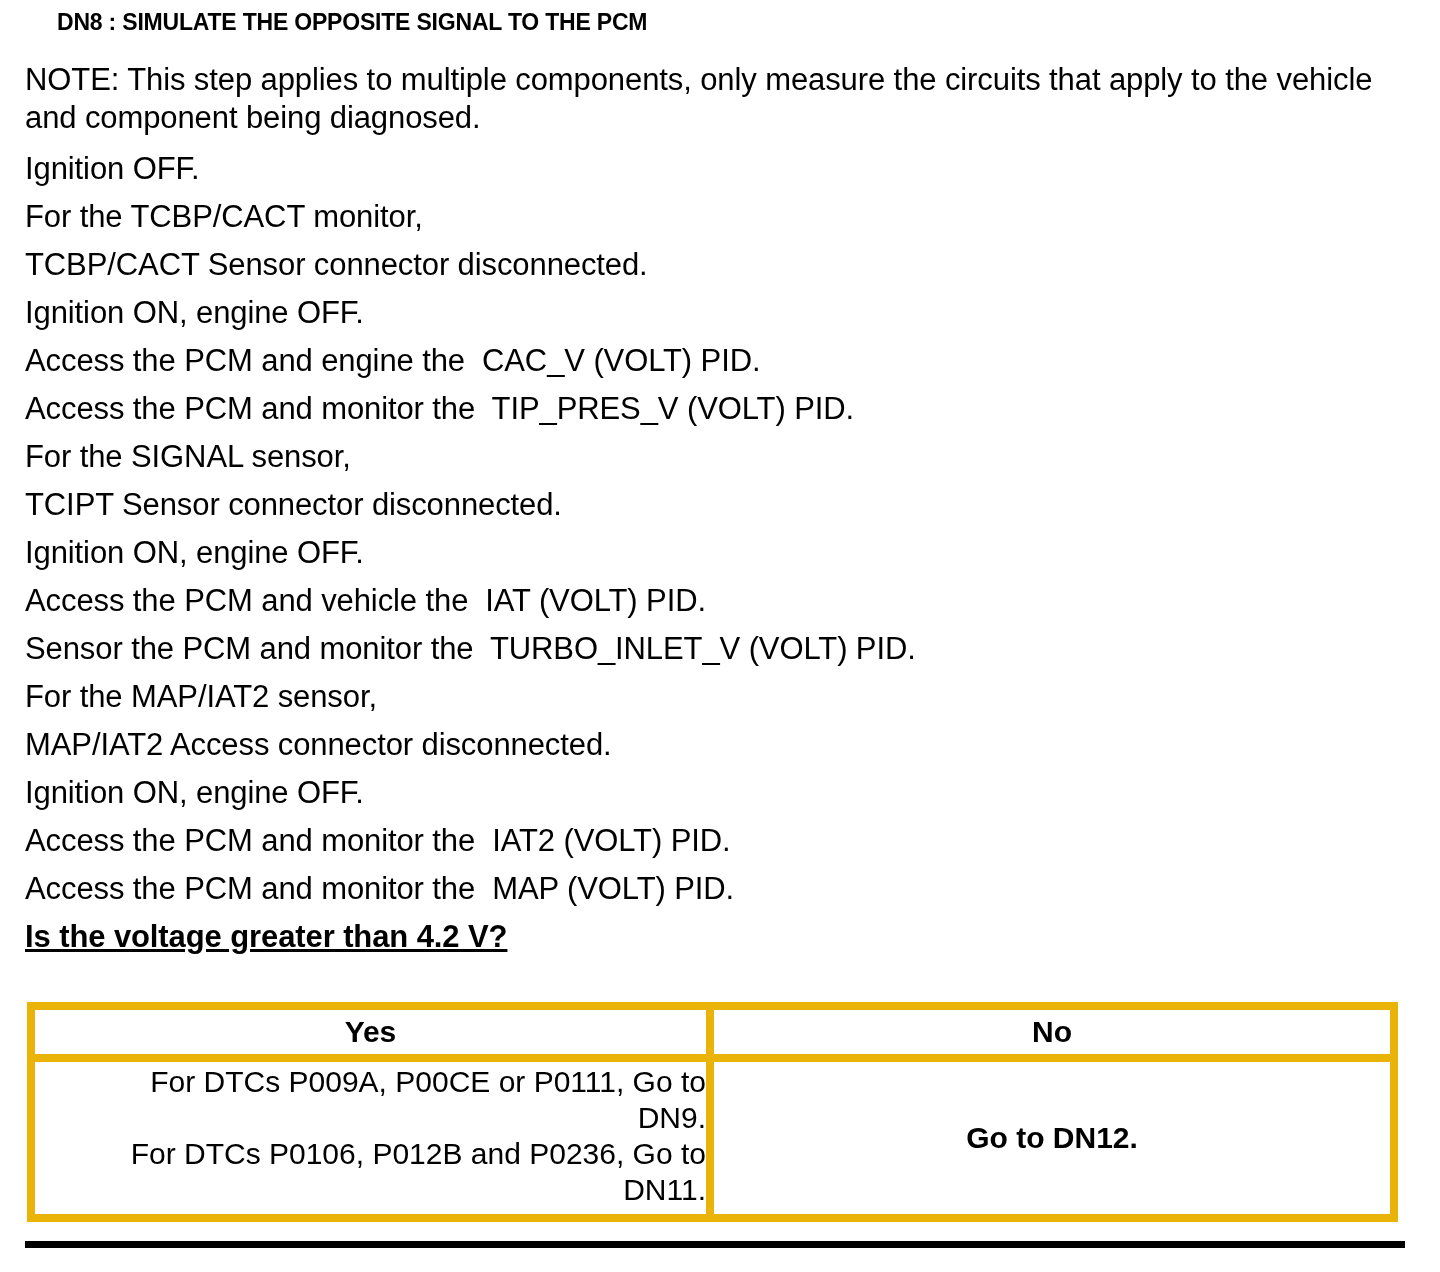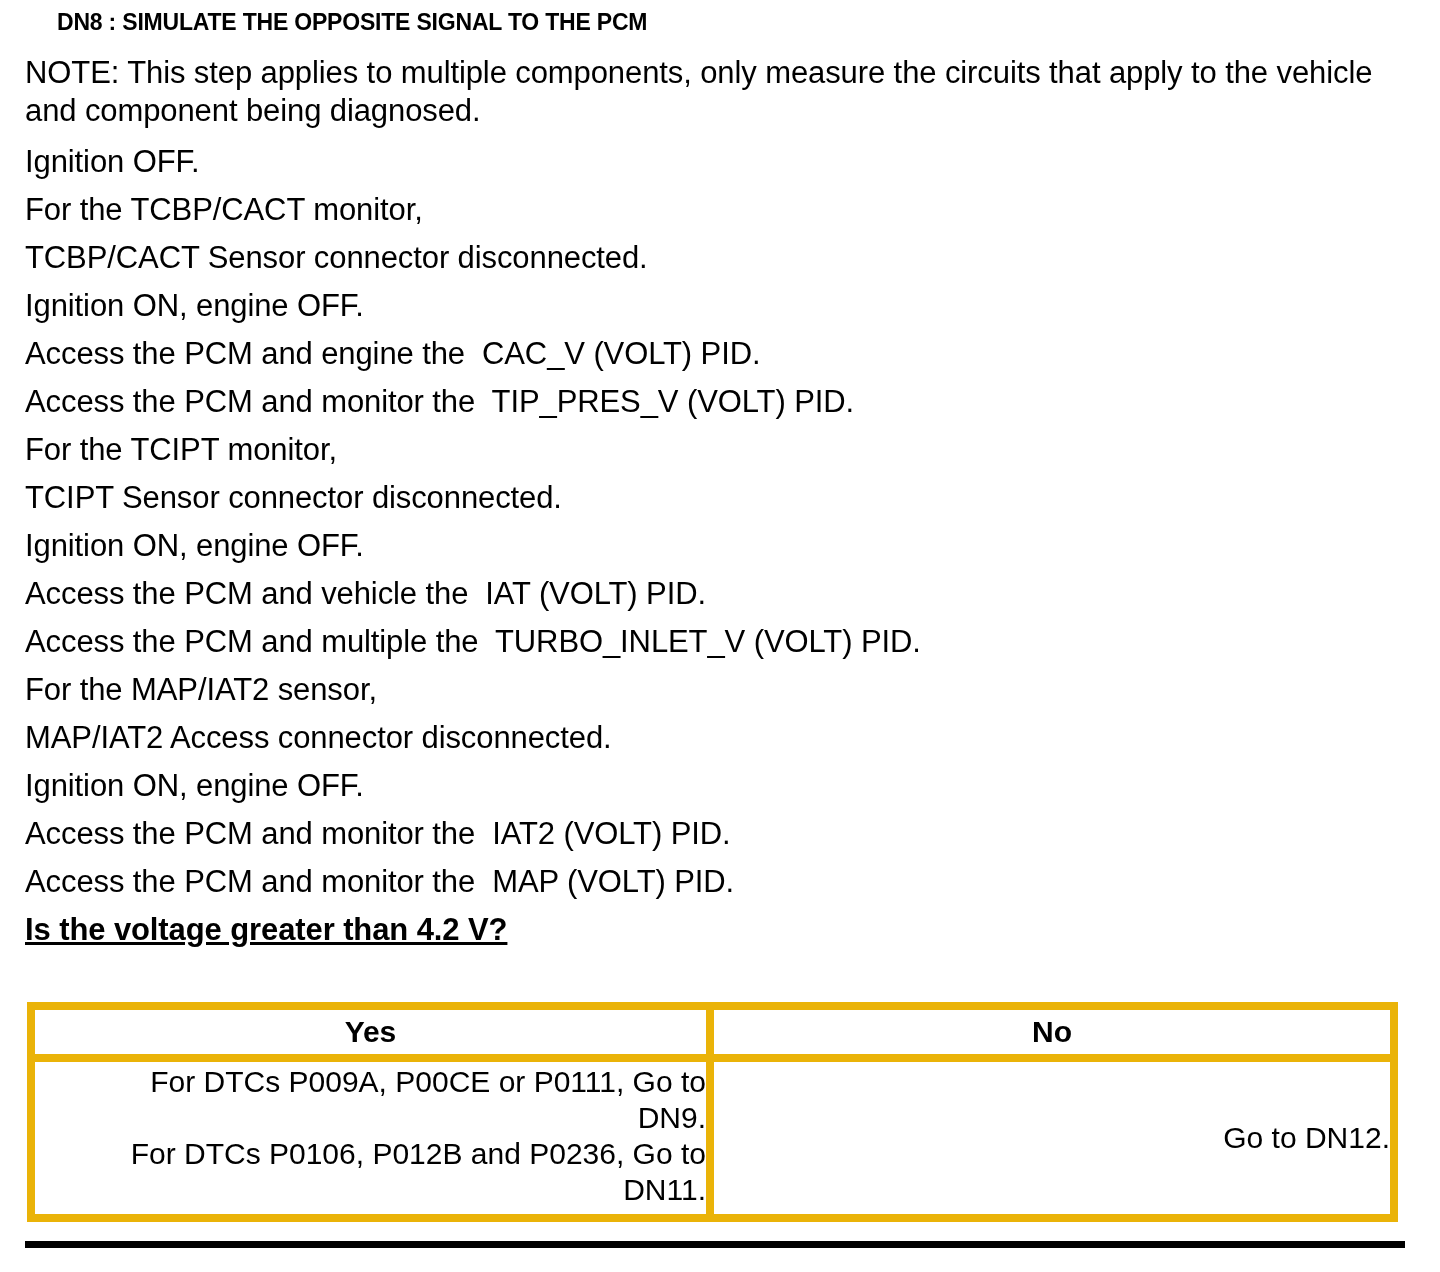--- a/index.html
+++ b/index.html
@@ -33,21 +33,21 @@
     letter-spacing: -0.2px;
     line-height: 28px;
     white-space: nowrap;
     margin-left: 32px;
   }
 
   
   .body-block {
     position: absolute;
     left: 25px;
-    top: 54px;
+    top: 61px;
     width: 1380px;
   }
   .line {
     font-size: 31px;
     line-height: 48px;
     letter-spacing: -0.1px;
     white-space: pre-wrap;
   }
   .line.note {
     line-height: 38px;
@@ -82,23 +82,23 @@
     letter-spacing: -0.1px;
   }
   .decision-table td.yes-cell {
     height: 148px;
     text-align: right;
     padding: 2px 0 2px 2px;
     vertical-align: top;
     font-weight: normal;
   }
   .decision-table td.no-cell {
-    text-align: right;
+    text-align: center;
     vertical-align: middle;
-    font-weight: normal;
+    font-weight: bold;
   }
   .col-yes { width: 679px; }
   .col-no  { width: 684px; }
   .cell-line { white-space: pre-wrap; }
 
   
   .bottom-rule {
     position: absolute;
     left: 25px;
     top: 1241px;
@@ -116,25 +116,25 @@
 
   <div class="body-block">
     <div class="line note">NOTE: This step applies to multiple components, only measure the circuits that apply to the vehicle and component being diagnosed.</div>
 
     <div class="line">Ignition OFF.</div>
     <div class="line">For the TCBP/CACT monitor,</div>
     <div class="line">TCBP/CACT Sensor connector disconnected.</div>
     <div class="line">Ignition ON, engine OFF.</div>
     <div class="line">Access the PCM and engine the  CAC_V (VOLT) PID.</div>
     <div class="line">Access the PCM and monitor the  TIP_PRES_V (VOLT) PID.</div>
-    <div class="line">For the TCIPT monitor,</div>
+    <div class="line">For the SIGNAL sensor,</div>
     <div class="line">TCIPT Sensor connector disconnected.</div>
     <div class="line">Ignition ON, engine OFF.</div>
     <div class="line">Access the PCM and vehicle the  IAT (VOLT) PID.</div>
-    <div class="line">Access the PCM and multiple the  TURBO_INLET_V (VOLT) PID.</div>
+    <div class="line">Sensor the PCM and monitor the  TURBO_INLET_V (VOLT) PID.</div>
     <div class="line">For the MAP/IAT2 sensor,</div>
     <div class="line">MAP/IAT2 Access connector disconnected.</div>
     <div class="line">Ignition ON, engine OFF.</div>
     <div class="line">Access the PCM and monitor the  IAT2 (VOLT) PID.</div>
     <div class="line">Access the PCM and monitor the  MAP (VOLT) PID.</div>
 
     <div class="line bold">Is the voltage greater than 4.2 V?</div>
   </div>
 
   <table class="decision-table">

